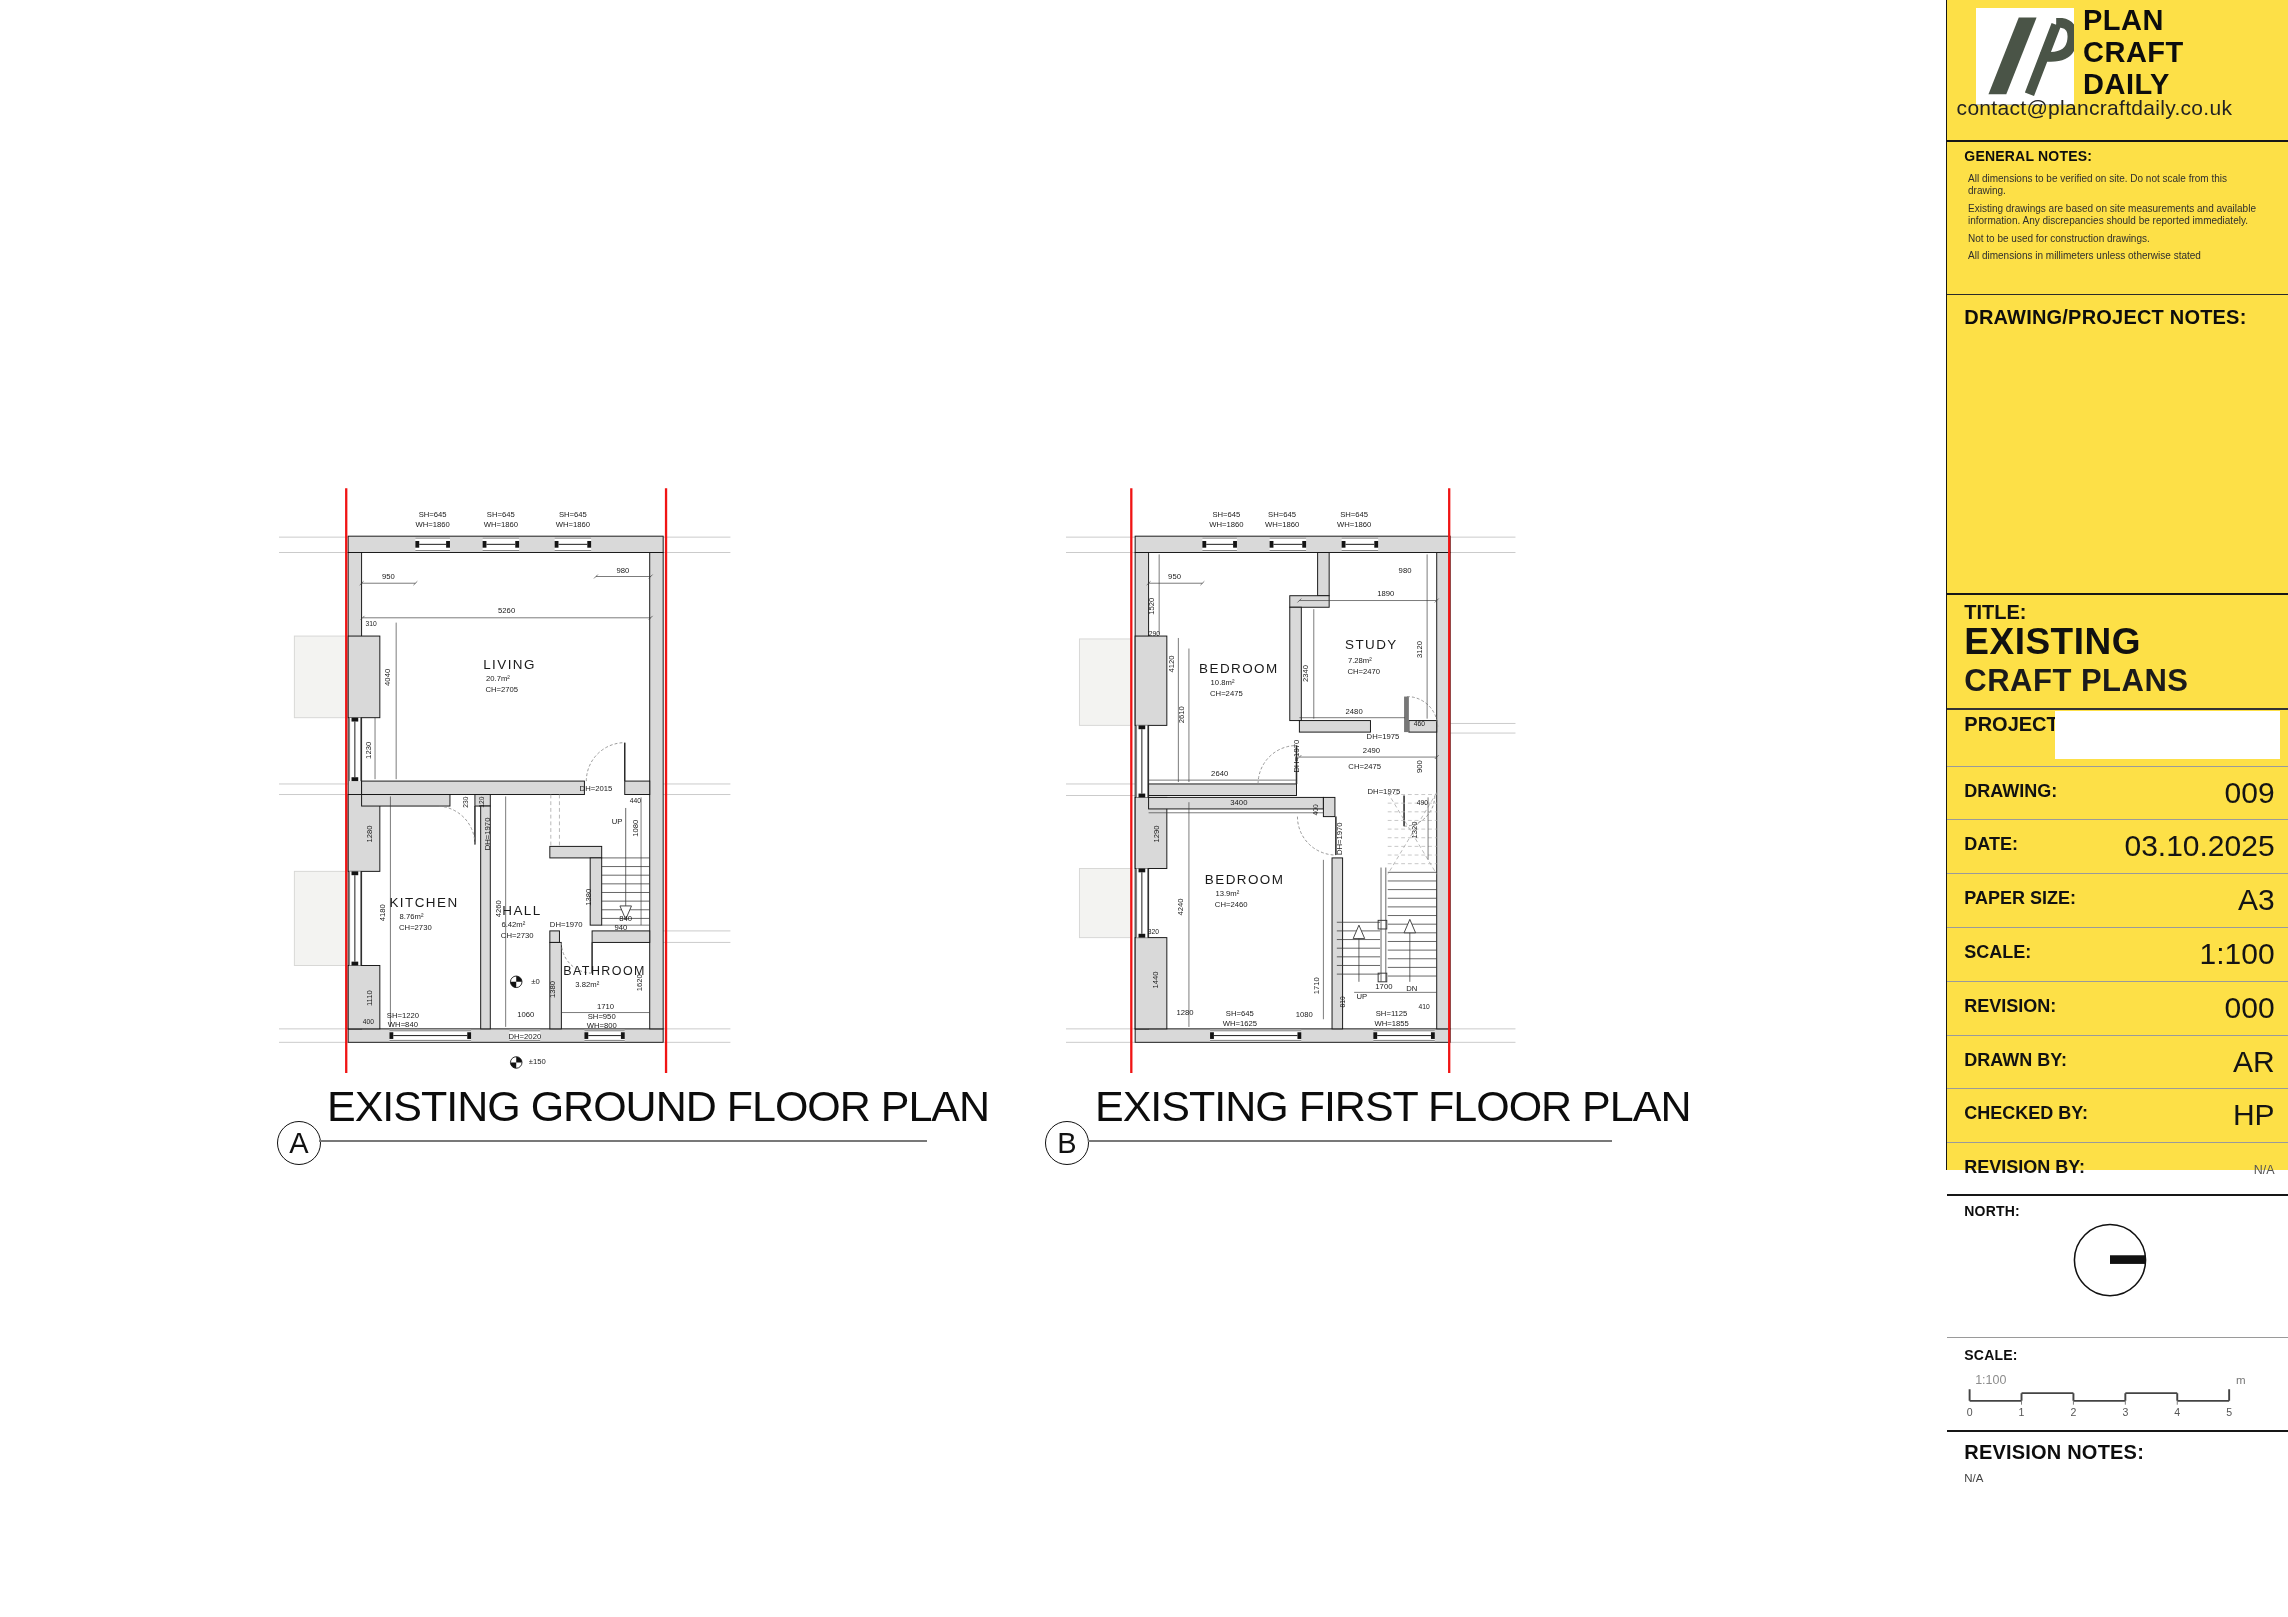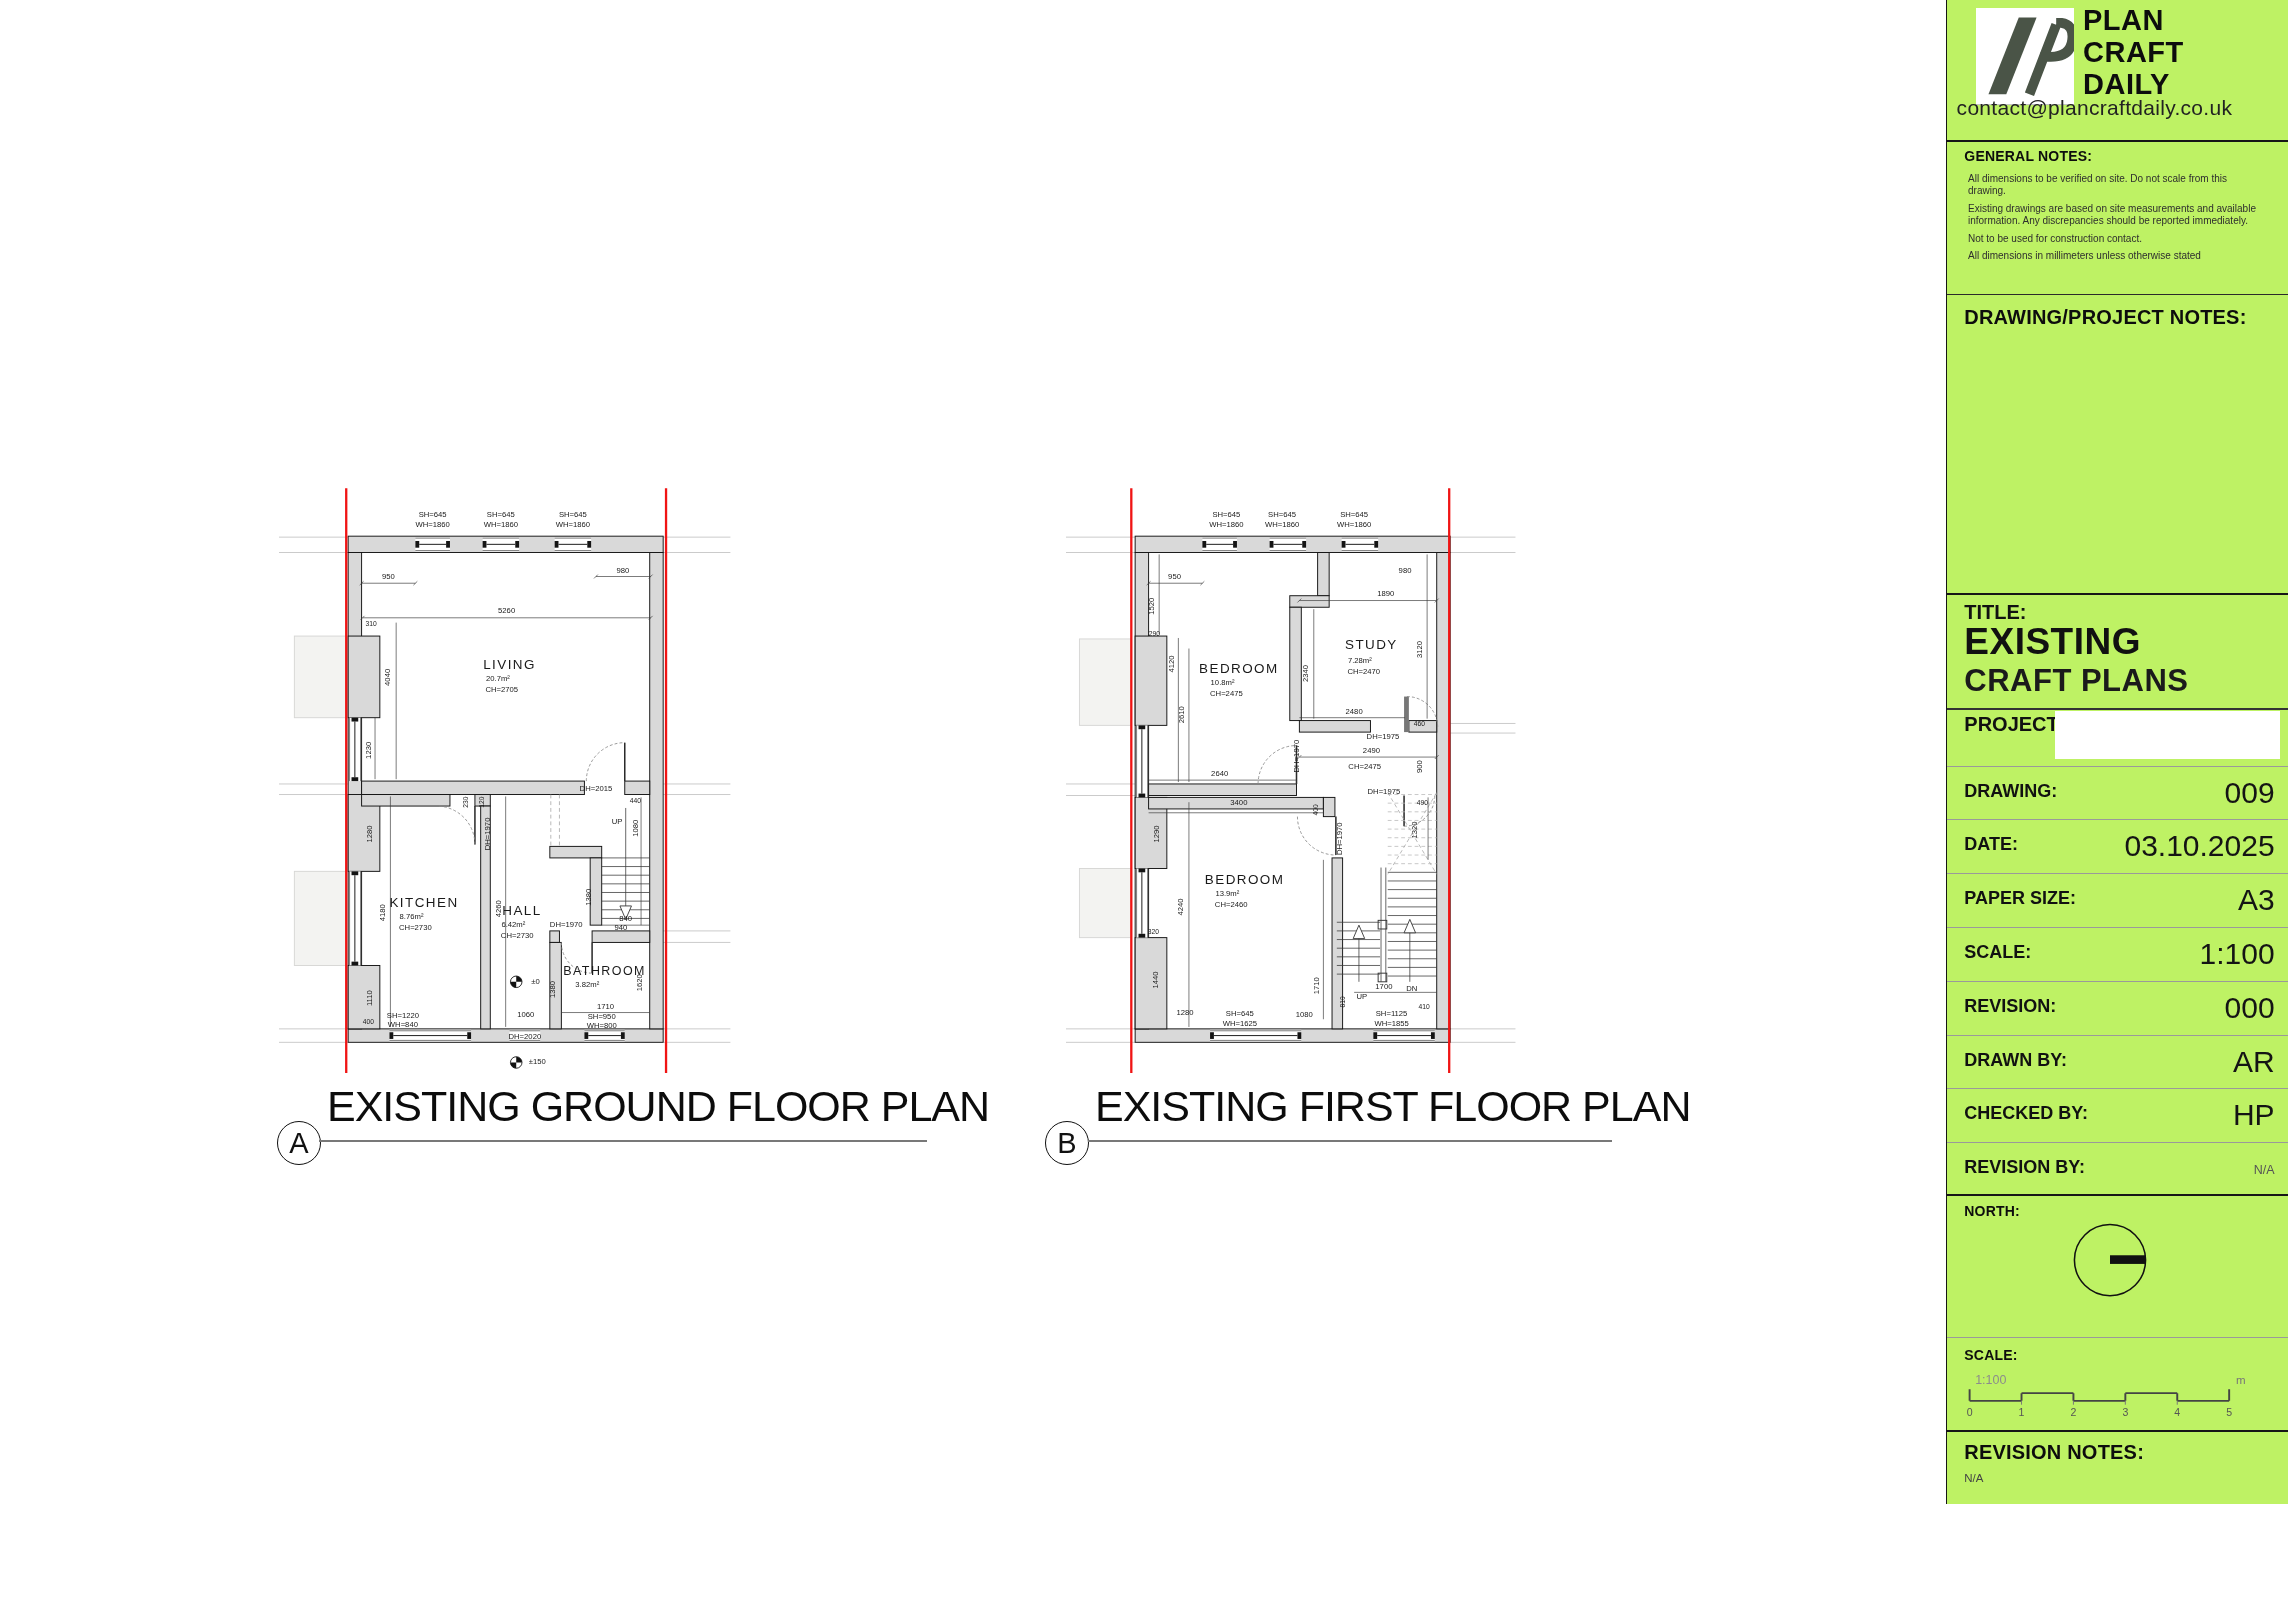--- a/index.html
+++ b/index.html
@@ -1,21 +1,21 @@
 <!DOCTYPE html>
 <html><head>
 <meta charset="utf-8">
 <style>
   html,body{margin:0;padding:0;}
   body{width:2288px;height:1618px;position:relative;background:#ffffff;
        font-family:"Liberation Sans",sans-serif;color:#111;overflow:hidden;}
   .abs{position:absolute;}
   
-  .panel{position:absolute;left:1946px;top:0;width:342px;height:1504px;
-         background:#bef264;border-left:1.9px solid #161616;box-sizing:border-box;}
+  .panel{position:absolute;left:1946px;top:0;width:342px;height:1170px;
+         background:#fde047;border-left:1.9px solid #161616;box-sizing:border-box;}
   .panel .sep{position:absolute;left:0;width:100%;background:#161616;height:1.9px;}
   .panel .sep.thin{height:1px;background:#9a9a9a;}
   .logo-box{position:absolute;left:29px;top:7.7px;width:98px;height:96px;background:#fff;
             border-bottom:1.9px solid #c4c4c4;}
   .brand{position:absolute;left:136px;top:3.8px;font-size:29px;font-weight:bold;
          line-height:32px;letter-spacing:0.5px;color:#0d0d0d;}
   .email{position:absolute;left:9.6px;top:96px;font-size:21px;color:#222;letter-spacing:0.3px;text-align:right;}
   .h-label{font-size:14px;font-weight:bold;color:#0d0d0d;letter-spacing:0.2px;}
   .note{font-size:10px;color:#2e2e2e;line-height:12px;margin:0 0 5.8px 0;width:288px;}
   .tb-title-label{position:absolute;left:17.3px;top:601px;font-size:20px;font-weight:bold;}
@@ -416,21 +416,21 @@
     <div>DAILY</div>
   </div>
   <div class="email">contact@plancraftdaily.co.uk</div>
 
   <div class="sep" style="top:140px;"></div>
 
   <div class="abs h-label" style="left:17.3px;top:148px;">GENERAL NOTES:</div>
   <div class="abs" style="left:21px;top:173px;">
     <p class="note">All dimensions to be verified on site. Do not scale from this drawing.</p>
     <p class="note">Existing drawings are based on site measurements and available information. Any discrepancies should be reported immediately.</p>
-    <p class="note">Not to be used for construction contact.</p>
+    <p class="note">Not to be used for construction drawings.</p>
     <p class="note">All dimensions in millimeters unless otherwise stated</p>
   </div>
 
   <div class="sep thin" style="top:294px;background:#2a2a2a;"></div>
   <div class="abs h-label" style="left:17.3px;top:306px;font-size:20px;">DRAWING/PROJECT NOTES:</div>
 
   <div class="sep" style="top:593px;"></div>
   <div class="tb-title-label">TITLE:</div>
   <div class="tb-title-1">EXISTING</div>
   <div class="tb-title-2">CRAFT PLANS</div>

